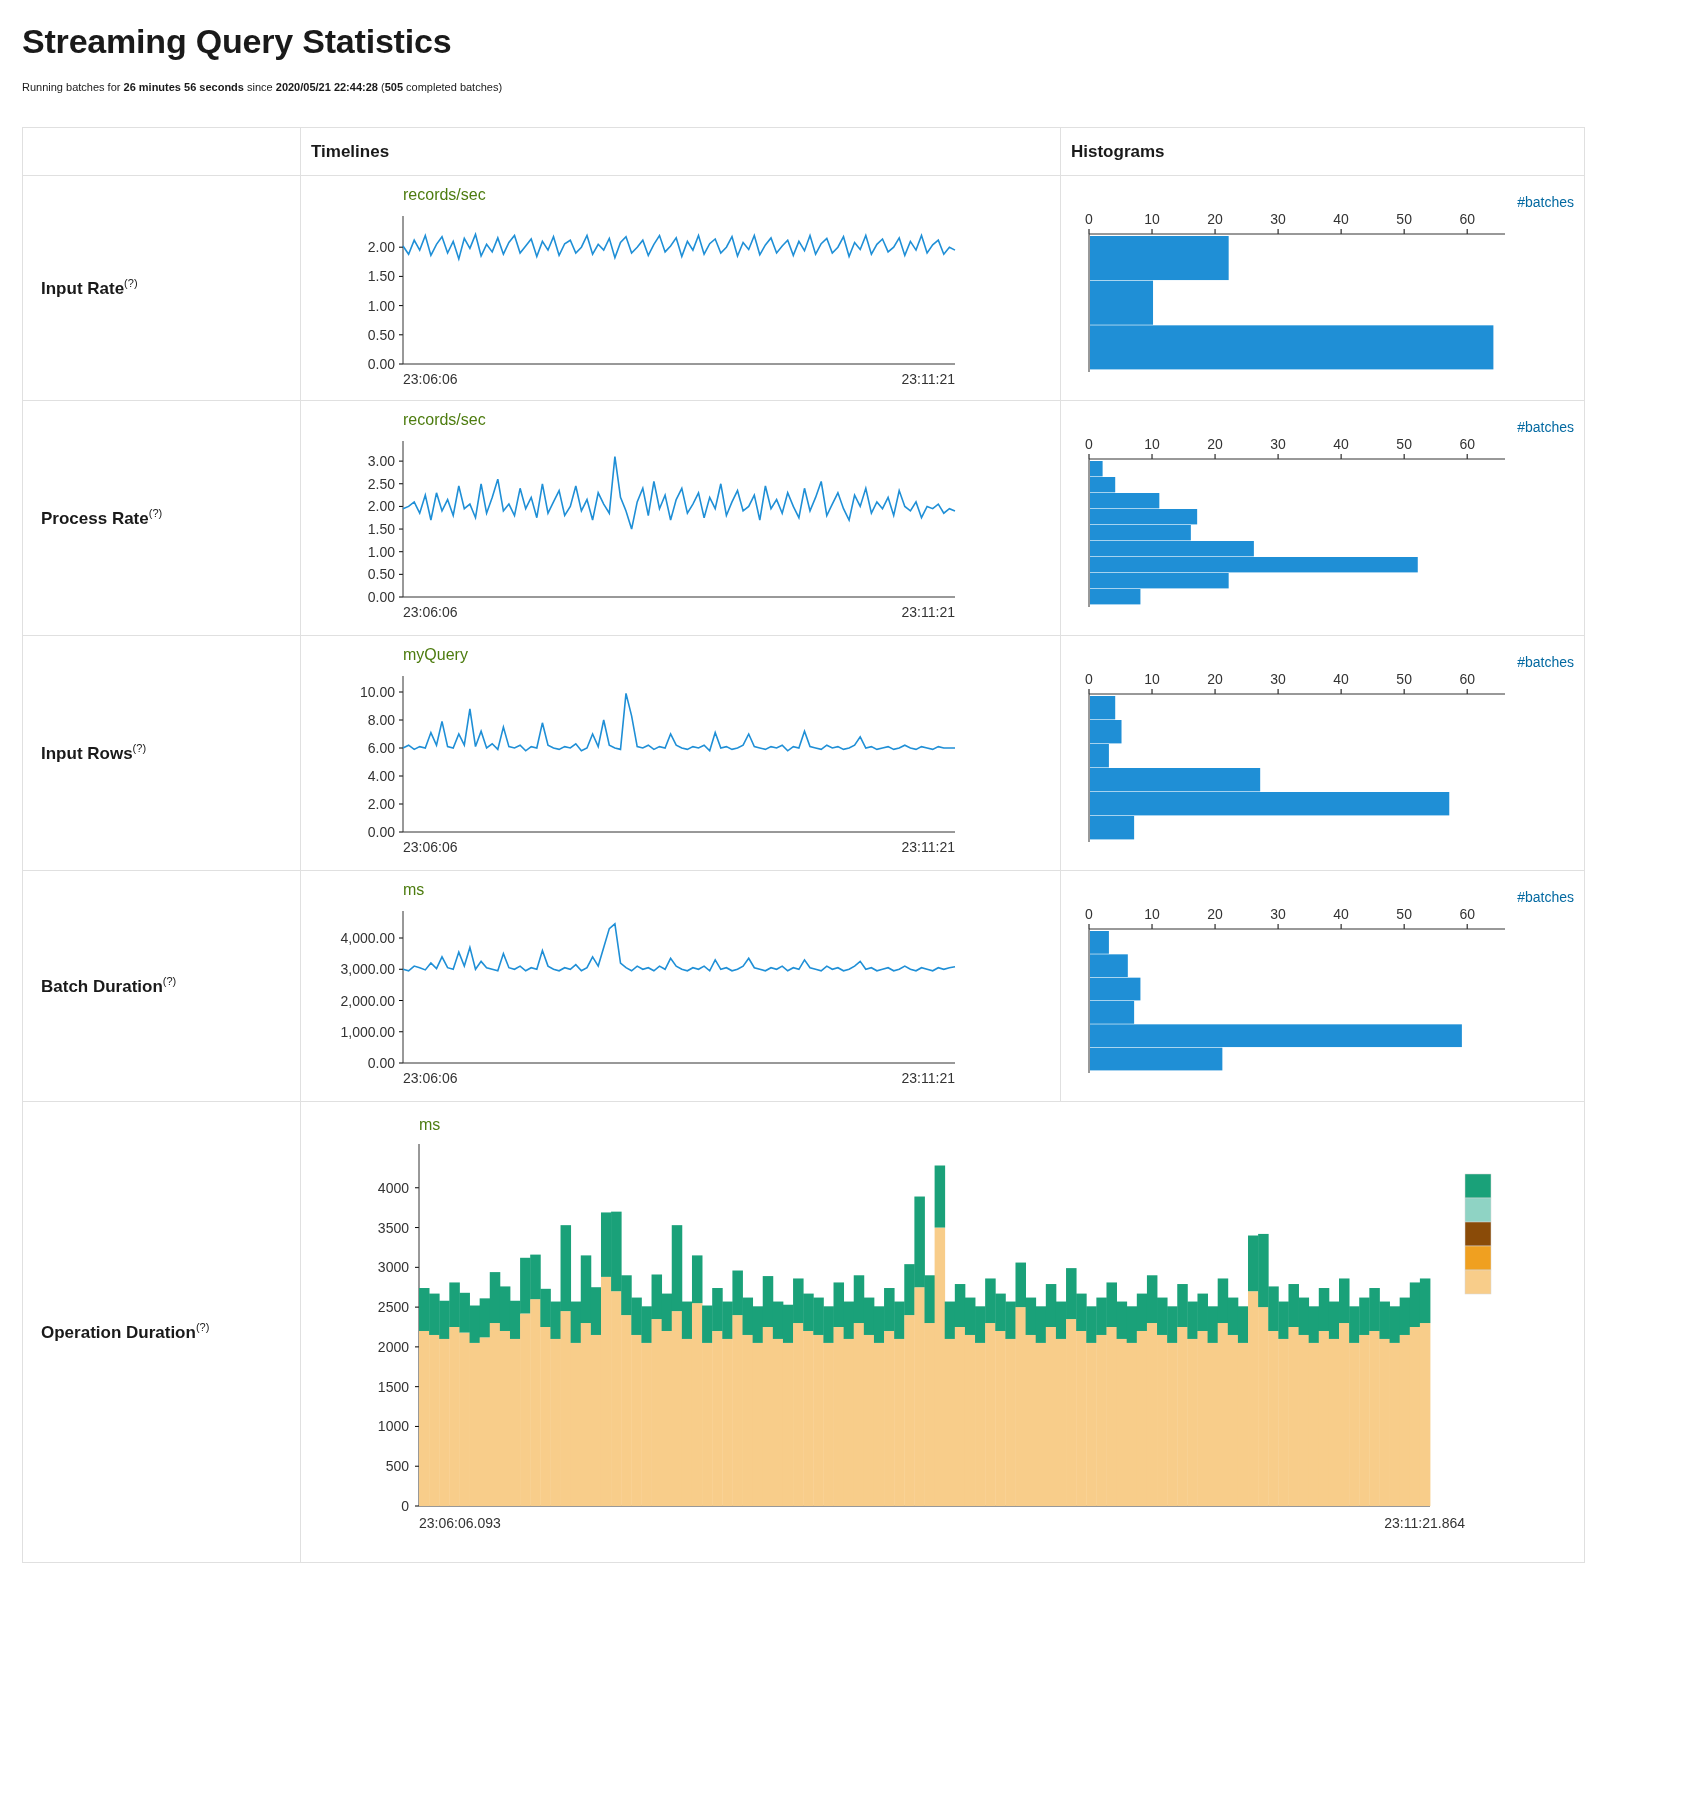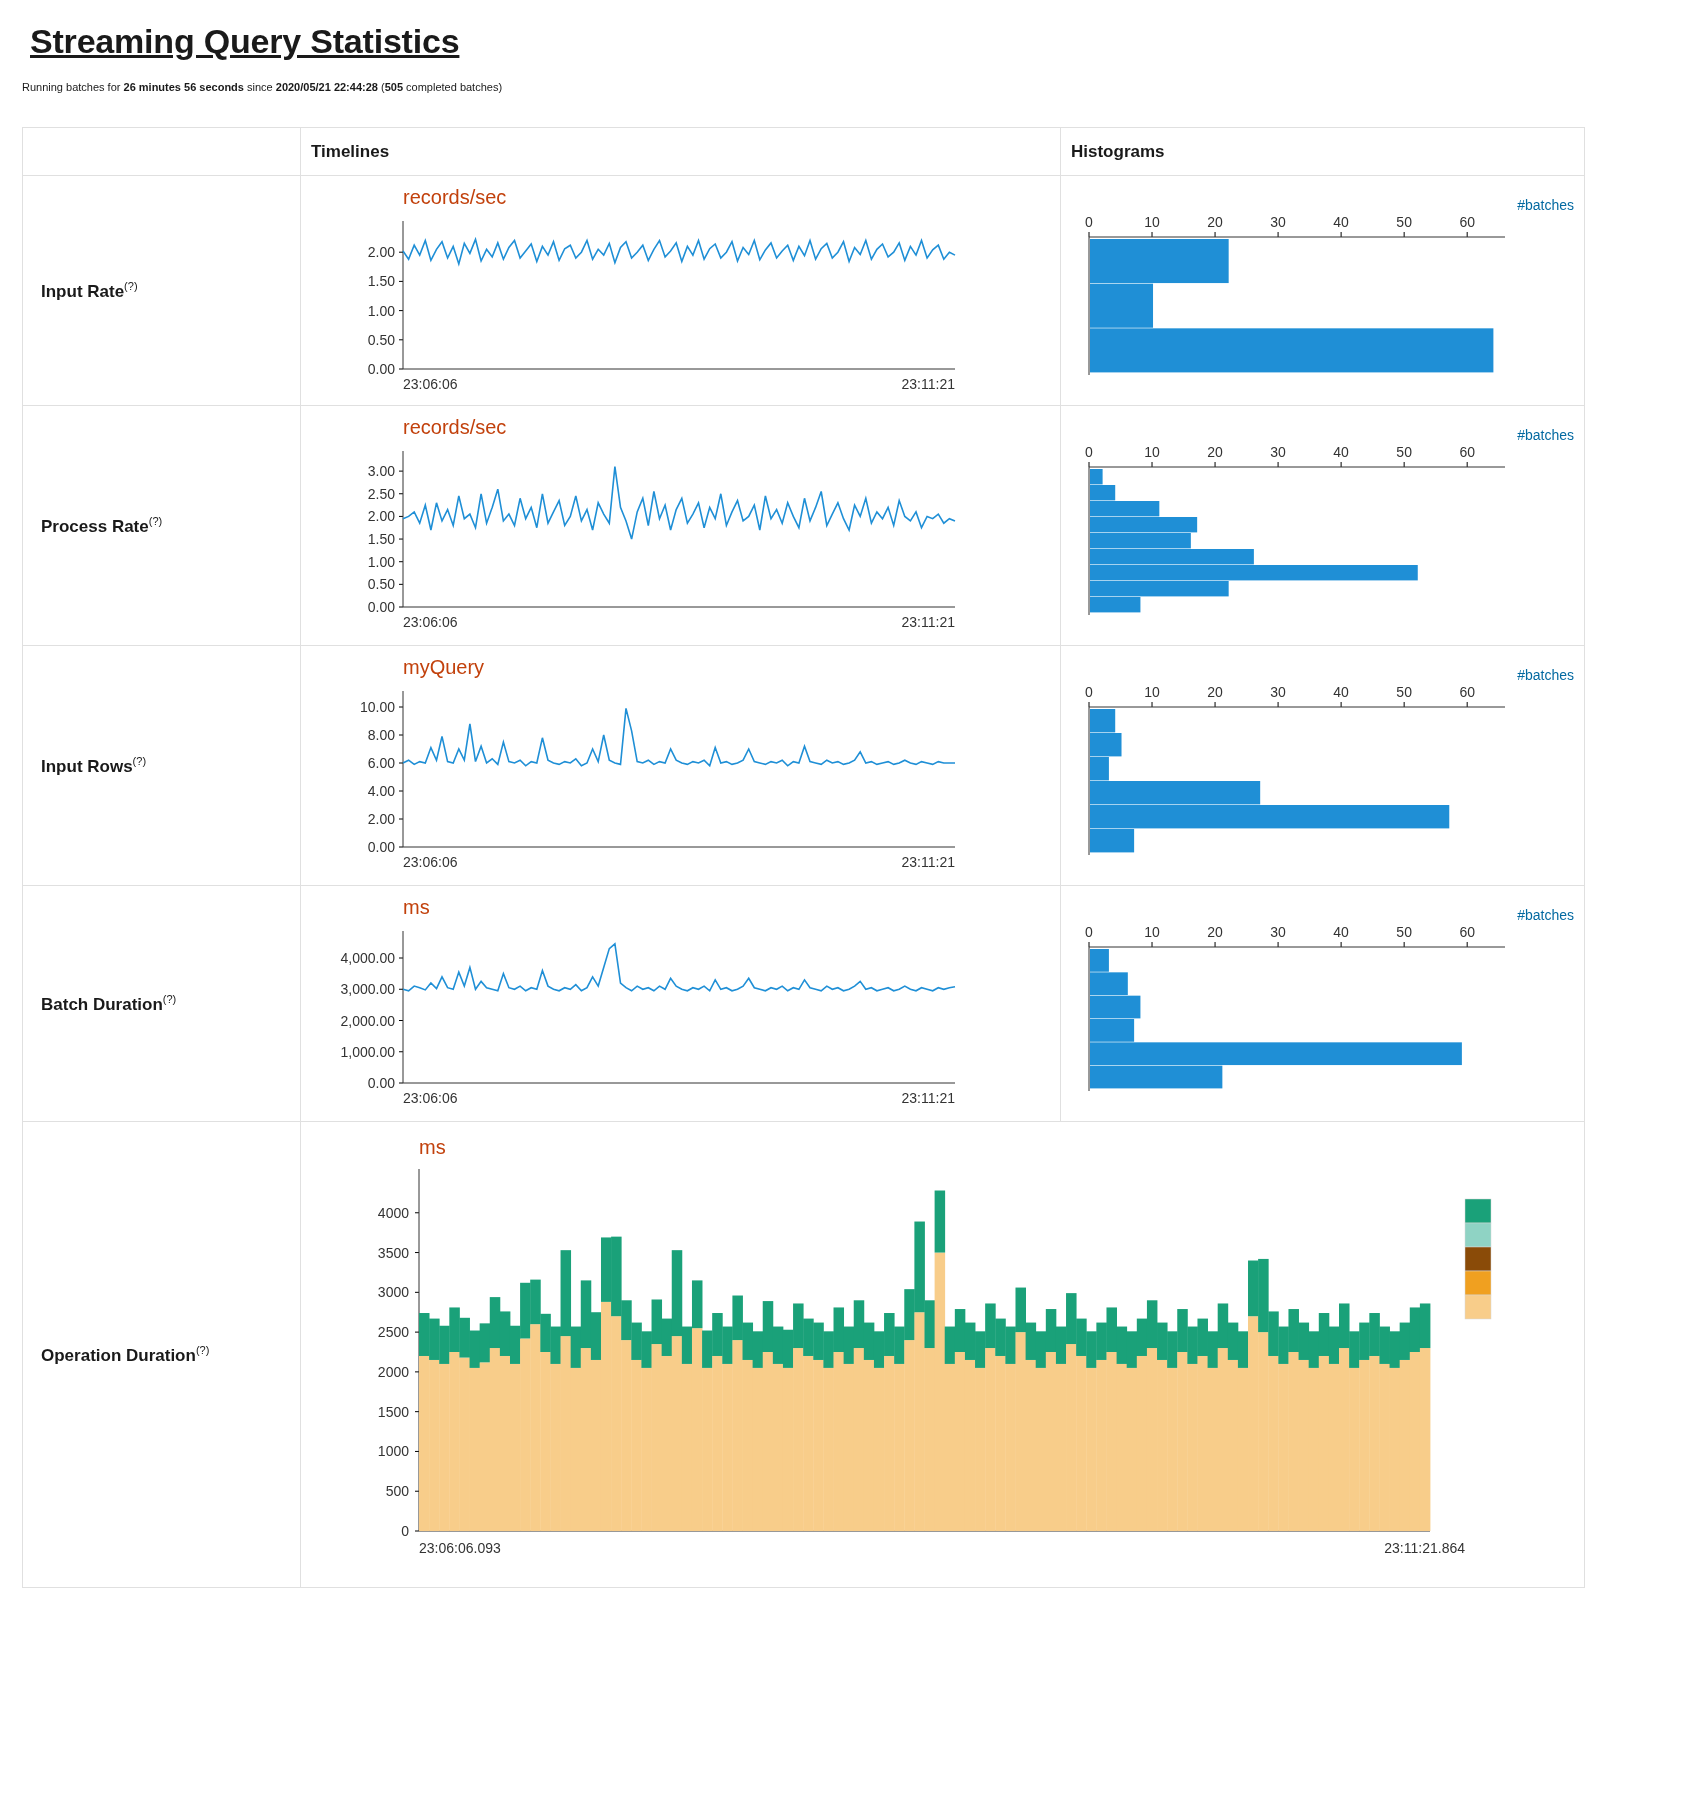--- a/index.html
+++ b/index.html
@@ -8,23 +8,22 @@
     background: #ffffff;
     font-family: "Liberation Sans", sans-serif;
     color: #1a1a1a;
   }
   body { width: 1693px; }
   .page { padding: 18px 22px 30px 22px; }
 
   h1.title {
     font-size: 34px;
     font-weight: bold;
-    margin: 4px 0 20px 8px;
+    margin: 4px 0 20px 0;
     letter-spacing: -0.2px;
-    text-decoration: underline;
   }
   .subtitle {
     font-size: 11px;
     margin: 0 0 34px 0;
     color: #1a1a1a;
   }
   .subtitle b { font-weight: bold; }
 
   .meta { font-size: 17px; line-height: 1.62; margin-bottom: 34px; }
   .meta .k { font-weight: bold; }
@@ -58,22 +57,22 @@
   sup.q {
     font-size: 11px;
     font-weight: normal;
     color: #1a1a1a;
     vertical-align: super;
   }
 
   td.cell { padding: 10px 6px 6px 14px; }
 
   .axis-unit {
-    font-size: 20px;
-    color: #c2410c;
+    font-size: 16px;
+    color: #4d7c0f;
     margin-left: 88px;
   }
   .hist-unit {
     font-size: 14px;
     color: #0369a1;
     text-align: right;
     padding-right: 4px;
   }
 
   svg { display: block; }

